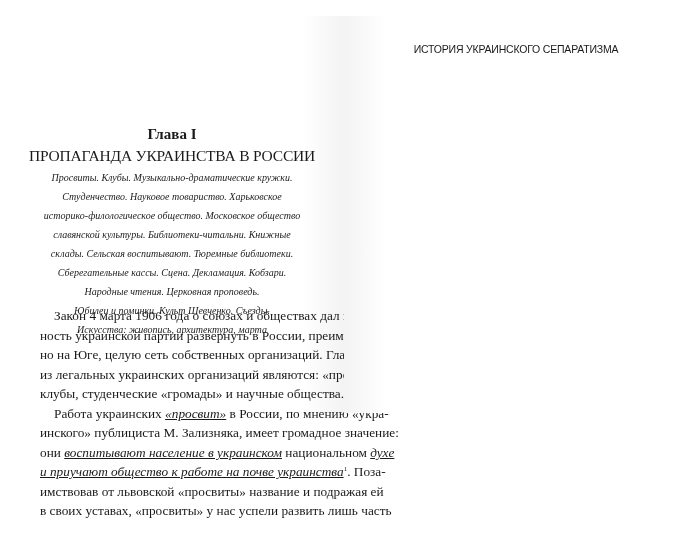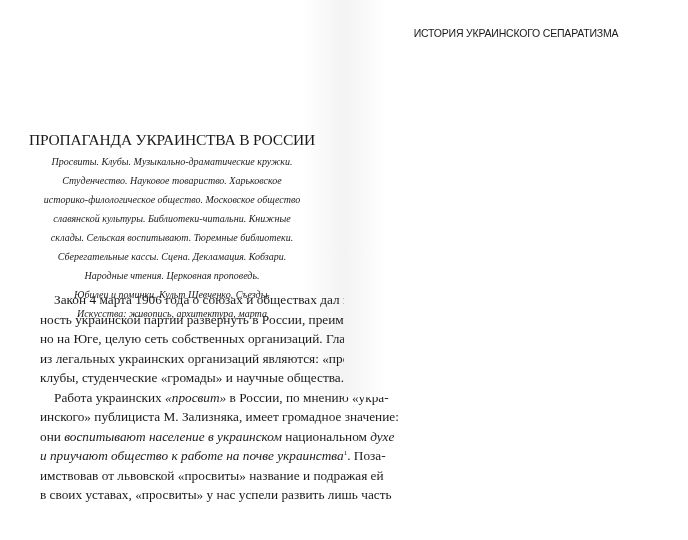--- a/index.html
+++ b/index.html
@@ -1,36 +1,37 @@
 <!DOCTYPE html>
 <html><head>
 <meta charset="utf-8">
 <style>
   html, body { margin:0; padding:0; }
   body { width:688px; height:540px; background:#ffffff; position:relative; overflow:hidden;
          font-family:"Liberation Serif", serif; color:#1a1a1a; }
-  .page { position:absolute; top:0; height:397px; width:344px; }
+  .page { position:absolute; top:16px; height:397px; width:344px; }
   .left { left:0; background:linear-gradient(to right,#ffffff 0%,#ffffff 88%,#f3f3f3 100%); }
   .right { left:344px; background:linear-gradient(to left,#ffffff 0%,#ffffff 88%,#f3f3f3 100%); }
   .line { position:absolute; white-space:nowrap; font-size:13.3px; line-height:16px; }
   .just { left:40px; width:279px; text-align:justify; text-align-last:justify; }
   .last { text-align-last:left; }
   .ind { text-indent:14px; }
   .center { left:0; width:344px; text-align:center; }
-  .it { font-style:italic; }
+  .it { font-style:italic;text-decoration:underline; }
   .ep { font-style:italic; font-size:10px; }
   .chap { font-weight:bold; font-size:15px; }
   .title { font-weight:normal; font-size:15.5px; letter-spacing:-0.2px; }
   .hdr { font-family:"Liberation Sans", sans-serif; font-size:10.5px; letter-spacing:-0.2px; }
   sup { font-size:7px; vertical-align:super; line-height:0; }
 </style>
 </head>
 <body>
 
 <div class="page left">
+  <div class="line center chap" style="top:110px">Глава I</div>
   <div class="line center title" style="top:132px">ПРОПАГАНДА УКРАИНСТВА В РОССИИ</div>
 
   <div>
     <div class="line center ep" style="top:154px">Просвиты. Клубы. Музыкально-драматические кружки.</div>
     <div class="line center ep" style="top:173px">Студенчество. Науковое товариство. Харьковское</div>
     <div class="line center ep" style="top:192px">историко-филологическое общество. Московское общество</div>
     <div class="line center ep" style="top:211px">славянской культуры. Библиотеки-читальни. Книжные</div>
     <div class="line center ep" style="top:230px">склады. Сельская воспитывают. Тюремные библиотеки.</div>
     <div class="line center ep" style="top:249px">Сберегательные кассы. Сцена. Декламация. Кобзари.</div>
     <div class="line center ep" style="top:268px">Народные чтения. Церковная проповедь.</div>

